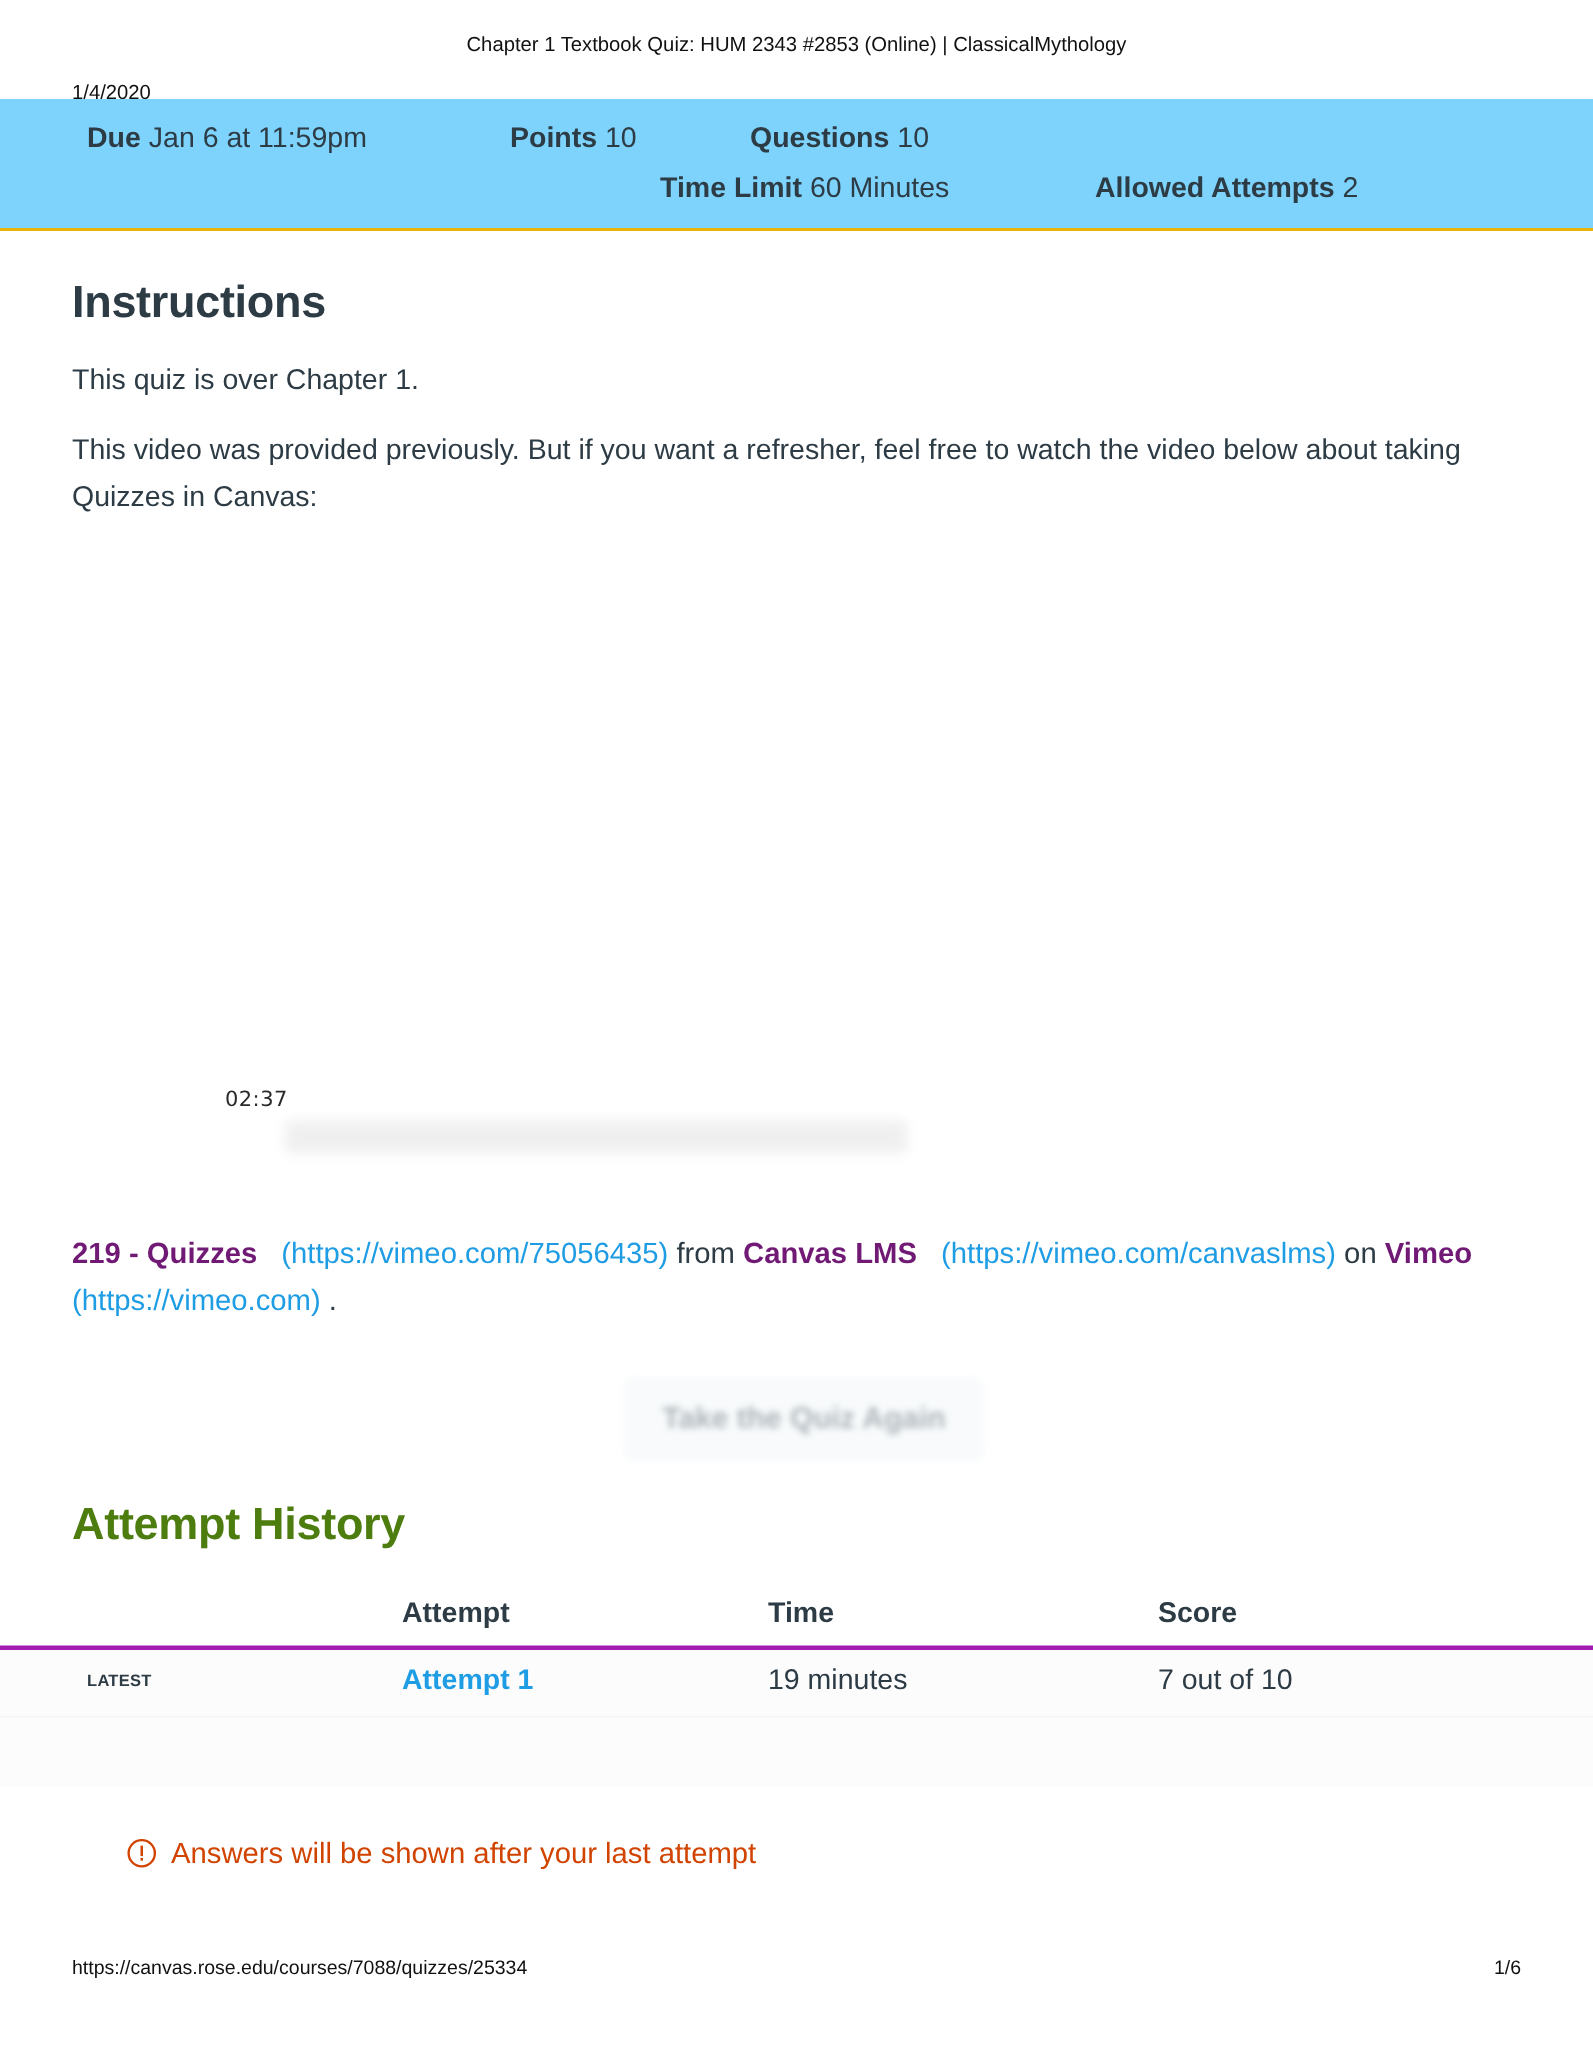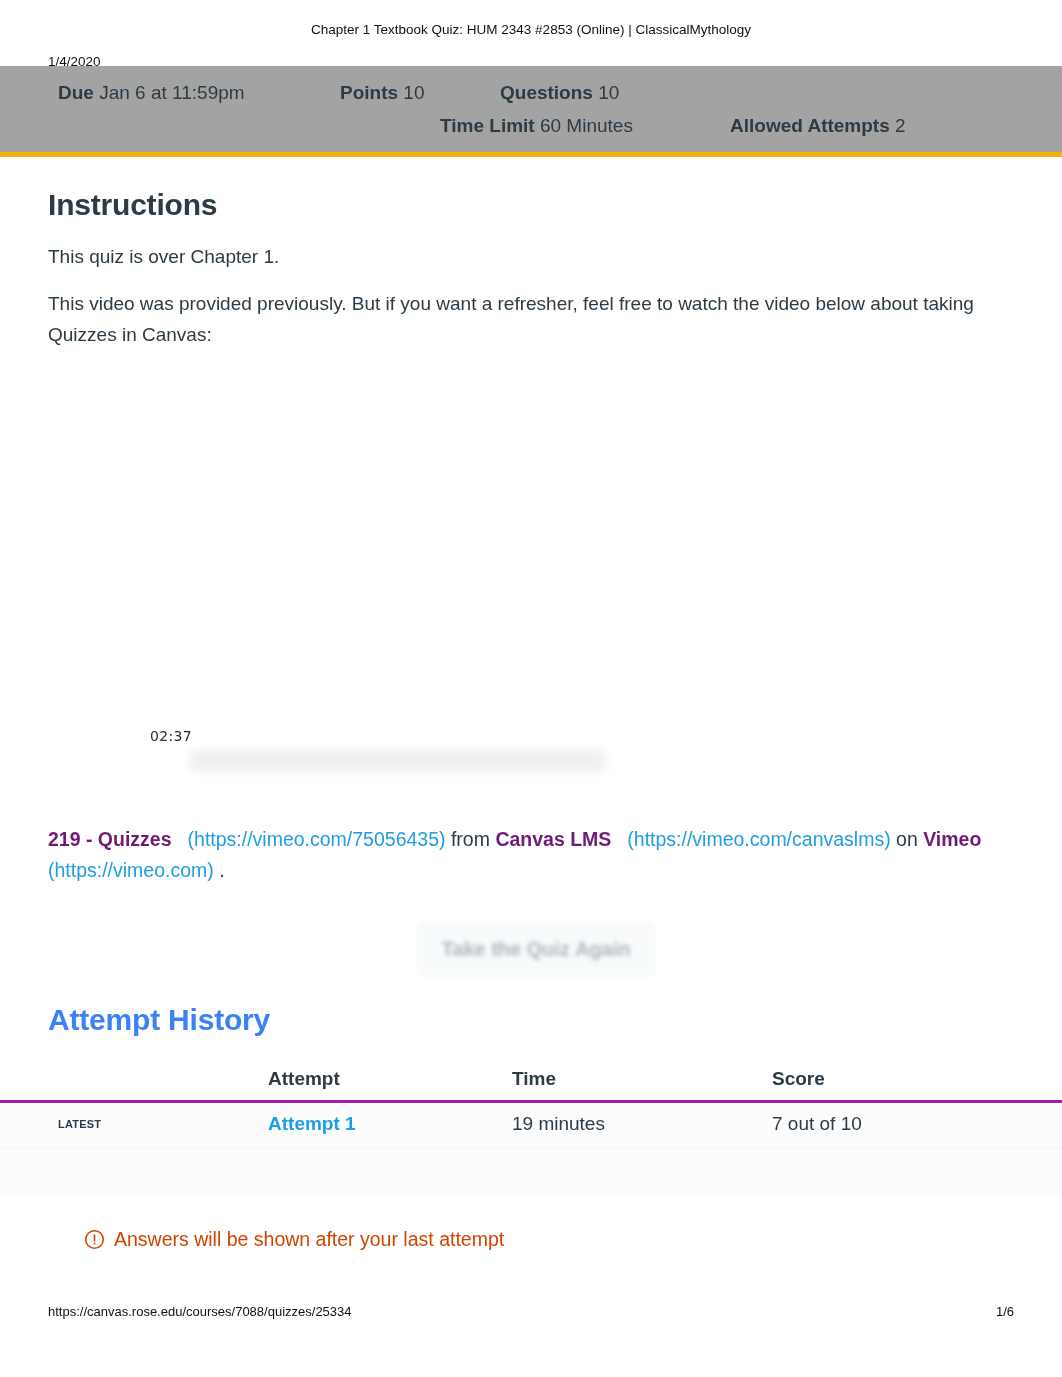--- a/index.html
+++ b/index.html
@@ -86,22 +86,22 @@
     font-weight: bold;
     color: #2d3b45;
     letter-spacing: -0.3px;
   }
 
   
   .details-band {
     position: relative;
     margin: 16px 0 0 0;
     padding: 10px 0 10px 0;
-    background: #a3a3a3;
-    border-bottom: 5px solid #eab308;
+    background: #7dd3fc;
+    border-bottom: 2px solid #eab308;
   }
   .details-row {
     position: relative;
     height: 33px;
     font-size: 19px;
     line-height: 33px;
     color: #2d3b45;
     white-space: nowrap;
   }
   .details-row .dd {
@@ -234,21 +234,21 @@
     cursor: pointer;
   }
 
   
   .history-heading {
     margin: 0;
     padding: 18px 0 0 48px;
     font-size: 30px;
     line-height: 40px;
     font-weight: bold;
-    color: #3b82f6;
+    color: #4d7c0f;
     letter-spacing: -0.2px;
   }
   .history-table {
     position: relative;
     margin-top: 18px;
     width: 1062px;
   }
   .hrow {
     position: relative;
     height: 44px;

